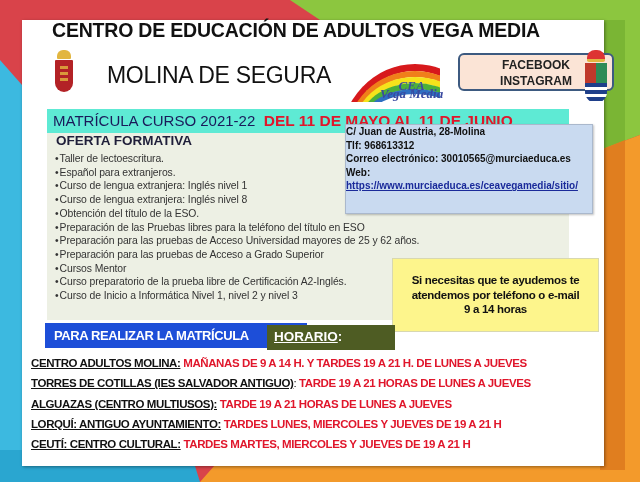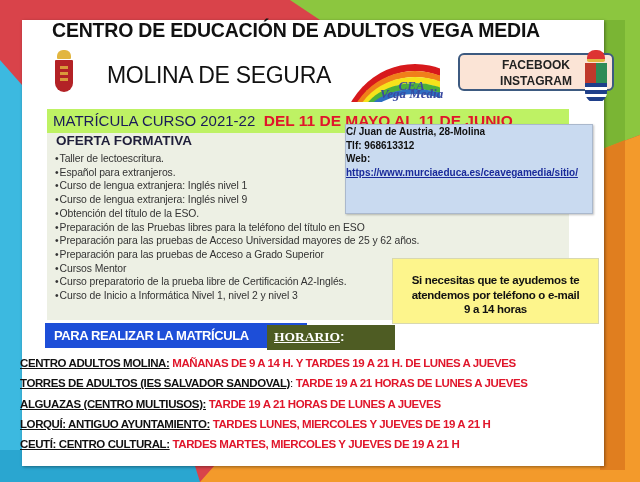--- a/index.html
+++ b/index.html
@@ -45,47 +45,47 @@
     border: 2px solid #3d5a80; border-radius: 6px; text-align: center; font-weight: bold; font-size: 12px;
     line-height: 16px; padding-top: 2px; color: #222; margin-left: 46px; }
 
   .crest-molina { position: absolute; left: 585px; top: 50px; width: 22px; height: 56px; }
   .crest-molina .crown { position: absolute; left: 2px; top: 0; width: 18px; height: 12px; background: #d33; border-radius: 8px 8px 2px 2px; border-bottom: 3px solid #e2b640; }
   .crest-molina .top { position: absolute; left: 0; top: 13px; width: 22px; height: 20px;
     background: linear-gradient(90deg, #c0392b 0 50%, #2e8b57 50% 100%); }
   .crest-molina .bottom { position: absolute; left: 0; top: 33px; width: 22px; height: 20px; border-radius: 0 0 11px 11px;
     background: repeating-linear-gradient(#1f3f8a 0 4px, #ffffff 4px 7px); }
 
-  .matricula-bar { position: absolute; left: 47px; top: 109px; width: 522px; height: 24px; background: #bef264;
+  .matricula-bar { position: absolute; left: 47px; top: 109px; width: 522px; height: 24px; background: #5eead4;
     white-space: nowrap; padding-left: 6px; line-height: 24px; }
   .matricula-bar .lead { font-size: 15px; color: #1a1a5a; }
   .matricula-bar .dates { font-size: 15.5px; color: #e0162b; font-weight: bold; margin-left: 4px; }
 
   .oferta { position: absolute; left: 47px; top: 133px; width: 522px; height: 187px; background: #edf0e4; padding-left: 27px; }
   .oferta-title { position: absolute; left: 9px; top: 0px; font-weight: bold; font-size: 13.5px; color: #1f1f3a; }
   .oferta-list { position: absolute; left: 8px; top: 19px; list-style: none; }
   .oferta-list li { font-size: 10.4px; color: #333; line-height: 13.7px; white-space: nowrap; letter-spacing: -0.1px; }
   .oferta-list li::before { content: "•"; margin-right: 1px; }
 
   .contact { position: absolute; left: 345px; top: 124px; width: 248px; height: 90px; background: #c9daf0;
     border: 1px solid #aab8cc; text-align: left; font-size: 10px; line-height: 13.6px; color: #111; padding-top: 0;
     box-shadow: 1px 1px 2px rgba(0,0,0,0.25); font-weight: bold; }
   .contact .web-link { color: #1a2a9a; text-decoration: underline; }
 
-  .help { position: absolute; left: 392px; top: 258px; width: 207px; height: 66px; background: #fdf58c;
+  .help { position: absolute; left: 392px; top: 258px; width: 207px; height: 74px; background: #fdf58c;
     border: 1px solid #d8d8b0; text-align: center; font-weight: bold; font-size: 11.5px; line-height: 14.5px;
     padding-top: 14px; color: #111; letter-spacing: -0.3px; }
 
   .btn-matricula { position: absolute; left: 45px; top: 323px; width: 262px; height: 25px; background: #1d4ed8;
     color: #ffffff; font-weight: bold; font-size: 13px; line-height: 25px; padding-left: 9px; letter-spacing: -0.4px; }
   .btn-horario { position: absolute; left: 267px; top: 325px; width: 128px; height: 25px; background: #4e5c23;
     color: #ffffff; font-weight: bold; font-size: 13.5px; line-height: 24px; padding-left: 7px; }
-  .btn-horario span { text-decoration: underline; font-family: Liberation Serif, serif; }
+  .btn-horario span { text-decoration: underline; }
 
-  .schedule { position: absolute; left: 20px; top: 353px; }
+  .schedule { position: absolute; left: 31px; top: 353px; }
   .schedule .row { font-weight: bold; font-size: 11.5px; line-height: 20.3px; white-space: nowrap; letter-spacing: -0.4px; }
   .schedule .place { color: #111; text-decoration: underline; }
   .schedule .time { color: #e0162b; }
 </style>
 </head>
 <body>
 
 <div class="frame">
   <div class="bg-red"></div>
   <div class="bg-green"></div>
@@ -134,55 +134,56 @@
   <span class="lead">MATRÍCULA  CURSO 2021-22</span>
   <span class="dates">DEL 11 DE MAYO AL 11 DE JUNIO</span>
 </div>
 
 <div class="oferta">
   <div class="oferta-title">OFERTA FORMATIVA</div>
   <ul class="oferta-list">
     <li>Taller de lectoescritura.</li>
     <li>Español para extranjeros.</li>
     <li>Curso de lengua extranjera: Inglés nivel 1</li>
-    <li>Curso de lengua extranjera: Inglés nivel 9</li>
+    <li>Curso de lengua extranjera: Inglés nivel 8</li>
     <li>Obtención del título de la ESO.</li>
     <li>Preparación de las Pruebas libres para la teléfono del título en ESO</li>
     <li>Preparación para las pruebas de Acceso Universidad mayores de 25 y 62 años.</li>
     <li>Preparación para las pruebas de Acceso a Grado Superior</li>
     <li>Cursos Mentor</li>
     <li>Curso preparatorio de la prueba libre de Certificación A2-Inglés.</li>
     <li>Curso de Inicio a Informática Nivel 1, nivel 2 y nivel 3</li>
   </ul>
 </div>
 
 <div class="contact">
   <div>C/ Juan de Austria, 28-Molina</div>
   <div>Tlf: 968613312</div>
+  <div>Correo electrónico: 30010565@murciaeduca.es</div>
   <div>Web:</div>
   <div class="web-link">https://www.murciaeduca.es/ceavegamedia/sitio/</div>
 </div>
 
 <div class="help">
   <div>Si necesitas que te ayudemos te</div>
   <div>atendemos por teléfono o e-mail</div>
   <div>9 a 14 horas</div>
 </div>
 
 <div class="btn-matricula">PARA REALIZAR LA MATRÍCULA</div>
 <div class="btn-horario">
   <span>HORARIO</span><b>:</b>
 </div>
 
 <div class="schedule">
   <div class="row">
     <span class="place">CENTRO ADULTOS MOLINA:</span><span class="time"> MAÑANAS DE 9 A 14 H.  Y TARDES 19 A 21 H. DE LUNES A JUEVES</span>
   </div>
   <div class="row">
-    <span class="place">TORRES DE ADULTOS (IES SALVADOR SANDOVAL)</span><span style="color:#111;font-weight:normal">: </span><span class="time">TARDE 19 A 21 HORAS DE LUNES A JUEVES</span>
+    <span class="place">TORRES DE COTILLAS (IES SALVADOR ANTIGUO)</span><span style="color:#111;font-weight:normal">: </span><span class="time">TARDE 19 A 21 HORAS DE LUNES A JUEVES</span>
   </div>
   <div class="row">
     <span class="place">ALGUAZAS  (CENTRO MULTIUSOS):</span><span class="time"> TARDE 19 A 21 HORAS  DE LUNES A JUEVES</span>
   </div>
   <div class="row">
     <span class="place">LORQUÍ: ANTIGUO AYUNTAMIENTO:</span><span class="time"> TARDES LUNES, MIERCOLES Y JUEVES DE 19 A 21 H</span>
   </div>
   <div class="row">
     <span class="place">CEUTÍ: CENTRO CULTURAL:</span><span class="time"> TARDES MARTES, MIERCOLES Y JUEVES DE 19 A 21 H</span>
   </div>

